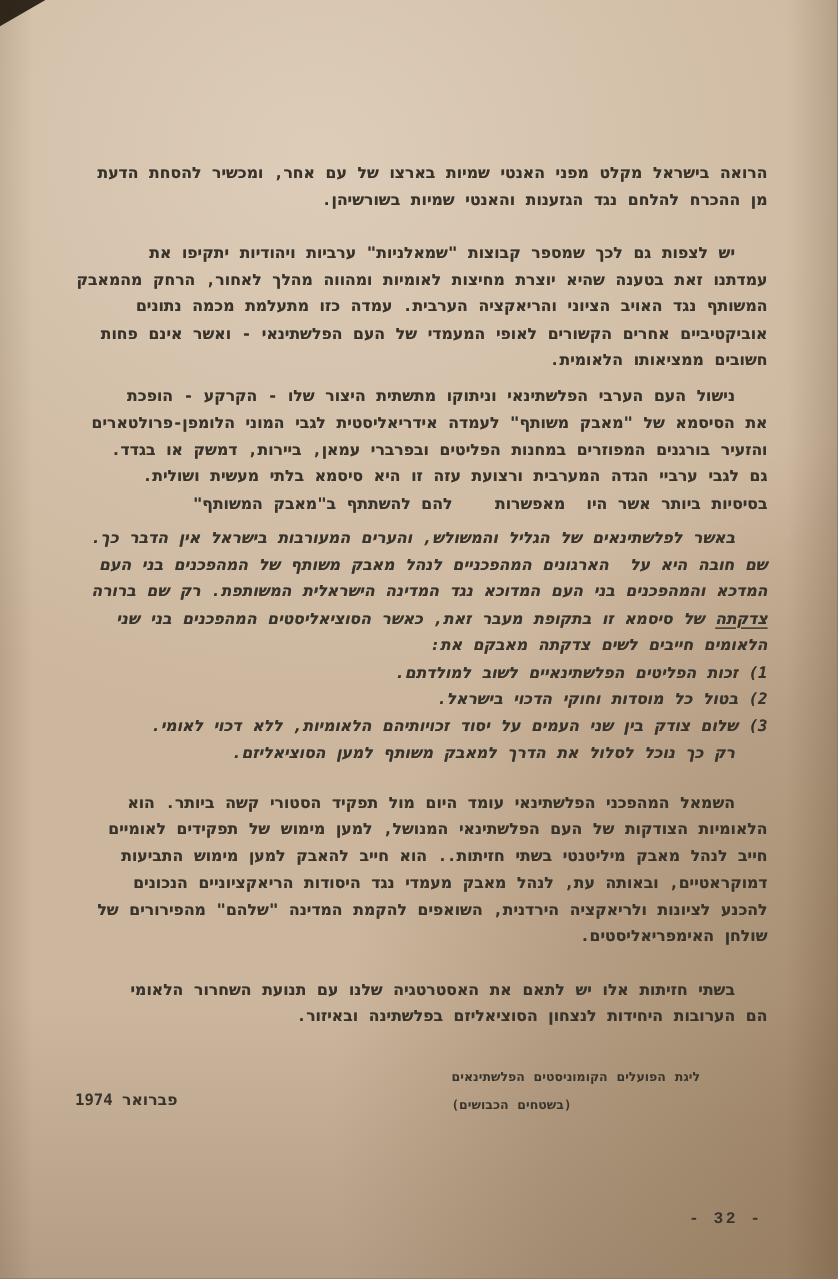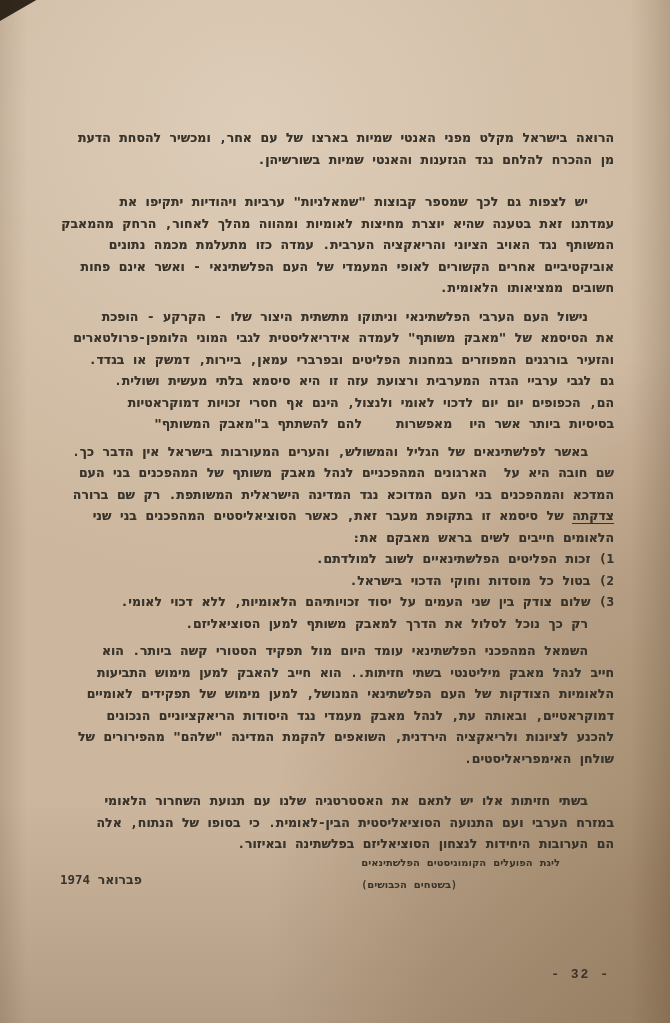--- a/index.html
+++ b/index.html
@@ -31,21 +31,21 @@
     font-size:12.5px;
     line-height:21.5px;
     font-weight:bold;
     word-spacing:1px;
     text-shadow:0 0 0.4px rgba(57,52,43,0.55);
   }
   .para{margin:0;}
   .para:nth-child(1){margin-bottom:21px;}
   .para:nth-child(2){margin-bottom:7px;}
   .para:nth-child(3){margin-bottom:6px;}
-  .para:nth-child(4){margin-bottom:6px;}
+  .para:nth-child(4){margin-bottom:18px;font-style:italic;}
   .para:nth-child(5){margin-bottom:21px;}
   .line{display:block;white-space:pre;}
   .line.ind{text-indent:26px;}
   .line u{text-decoration:underline;text-underline-offset:3px;}
   .signature{
     position:absolute;top:852px;right:110px;
     direction:rtl;text-align:right;
     color:#39342b;font-size:10px;line-height:22px;font-weight:bold;
     word-spacing:1px;white-space:nowrap;
   }
@@ -76,45 +76,43 @@
         <span class="line">עמדתנו זאת בטענה שהיא יוצרת מחיצות לאומיות ומהווה מהלך לאחור, הרחק מהמאבק</span>
         <span class="line">המשותף נגד האויב הציוני והריאקציה הערבית. עמדה כזו מתעלמת מכמה נתונים</span>
         <span class="line">אוביקטיביים אחרים הקשורים לאופי המעמדי של העם הפלשתינאי - ואשר אינם פחות</span>
         <span class="line">חשובים ממציאותו הלאומית.</span>
       </p>
       <p class="para">
         <span class="line ind">נישול העם הערבי הפלשתינאי וניתוקו מתשתית היצור שלו - הקרקע - הופכת</span>
         <span class="line">את הסיסמא של "מאבק משותף" לעמדה אידריאליסטית לגבי המוני הלומפן-פרולטארים</span>
         <span class="line">והזעיר בורגנים המפוזרים במחנות הפליטים ובפרברי עמאן, ביירות, דמשק או בגדד.</span>
         <span class="line">גם לגבי ערביי הגדה המערבית ורצועת עזה זו היא סיסמא בלתי מעשית ושולית.</span>
-        <span class="line">הם, הכפופים יום יום לדכוי לאומי ולנצול, הינם אף חסרי זכויות דמוקראטיות</span>
         <span class="line">בסיסיות ביותר אשר היו  מאפשרות    להם להשתתף ב"מאבק המשותף"</span>
       </p>
       <p class="para">
         <span class="line ind">באשר לפלשתינאים של הגליל והמשולש, והערים המעורבות בישראל אין הדבר כך.</span>
         <span class="line">שם חובה היא על  הארגונים המהפכניים לנהל מאבק משותף של המהפכנים בני העם</span>
         <span class="line">המדכא והמהפכנים בני העם המדוכא נגד המדינה הישראלית המשותפת. רק שם ברורה</span>
         <span class="line"><u>צדקתה</u> של סיסמא זו בתקופת מעבר זאת, כאשר הסוציאליסטים המהפכנים בני שני</span>
-        <span class="line">הלאומים חייבים לשים בראש מאבקם את:</span>
+        <span class="line">הלאומים חייבים לשים צדקתה מאבקם את:</span>
         <span class="line">1) זכות הפליטים הפלשתינאיים לשוב למולדתם.</span>
         <span class="line">2) בטול כל מוסדות וחוקי הדכוי בישראל.</span>
         <span class="line">3) שלום צודק בין שני העמים על יסוד זכויותיהם הלאומיות, ללא דכוי לאומי.</span>
         <span class="line ind">רק כך נוכל לסלול את הדרך למאבק משותף למען הסוציאליזם.</span>
       </p>
       <p class="para">
         <span class="line ind">השמאל המהפכני הפלשתינאי עומד היום מול תפקיד הסטורי קשה ביותר. הוא</span>
+        <span class="line">הלאומיות הצודקות של העם הפלשתינאי המנושל, למען מימוש של תפקידים לאומיים</span>
         <span class="line">חייב לנהל מאבק מיליטנטי בשתי חזיתות.. הוא חייב להאבק למען מימוש התביעות</span>
-        <span class="line">הלאומיות הצודקות של העם הפלשתינאי המנושל, למען מימוש של תפקידים לאומיים</span>
         <span class="line">דמוקראטיים, ובאותה עת, לנהל מאבק מעמדי נגד היסודות הריאקציוניים הנכונים</span>
         <span class="line">להכנע לציונות ולריאקציה הירדנית, השואפים להקמת המדינה "שלהם" מהפירורים של</span>
         <span class="line">שולחן האימפריאליסטים.</span>
       </p>
       <p class="para">
         <span class="line ind">בשתי חזיתות אלו יש לתאם את האסטרטגיה שלנו עם תנועת השחרור הלאומי</span>
-        <span class="line">במזרח הערבי ועם התנועה הסוציאליסטית הבין-לאומית. כי בסופו של הנתוח, אלה</span>
         <span class="line">הם הערובות היחידות לנצחון הסוציאליזם בפלשתינה ובאיזור.</span>
       </p>
     </div>
 
   <div class="signature">
     <span class="sig-org">ליגת הפועלים הקומוניסטים הפלשתינאים</span>
     <span class="sig-location">(בשטחים הכבושים)</span>
   </div>
 
   <div class="date">פברואר 1974</div>

